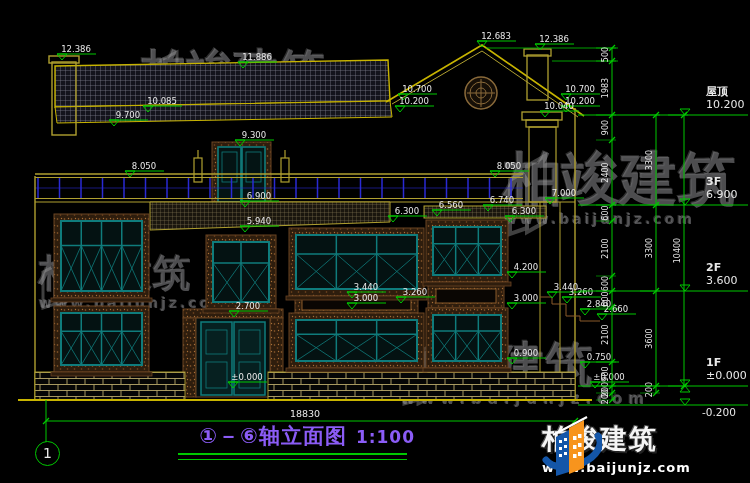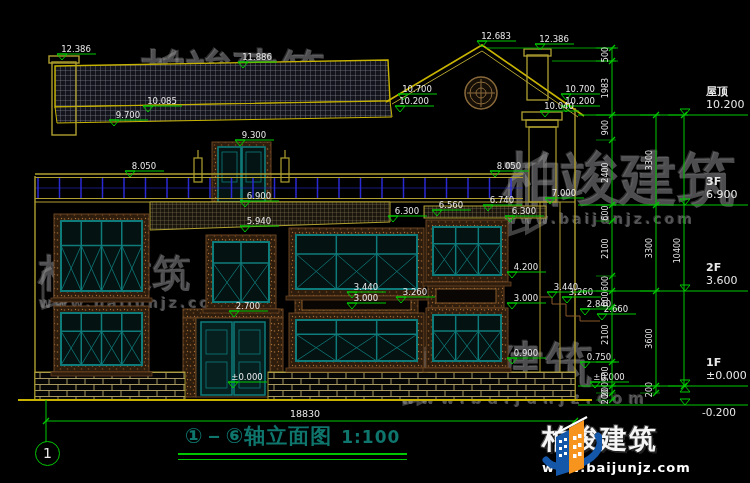--- a/index.html
+++ b/index.html
@@ -5,21 +5,21 @@
   html,body{margin:0;padding:0;background:#000;}
   #stage{position:relative;width:750px;height:483px;background:#000;overflow:hidden;
          font-family:"DejaVu Sans",sans-serif;}
   svg{position:absolute;left:0;top:0;}
   .wm{position:absolute;color:rgba(145,145,150,.52);font-weight:bold;line-height:1;
       text-shadow:1px 1px 1px rgba(0,0,0,.9),-1px -1px 0 rgba(255,255,255,.18);
       white-space:nowrap;pointer-events:none;}
   .wm .cn{display:block;}
   .wm .url{display:block;letter-spacing:3px;margin-top:4px;}
   .wm-glyph{opacity:.5;}
-  #title-block{position:absolute;left:170px;top:422px;width:245px;text-align:center;color:#0f766e;}
+  #title-block{position:absolute;left:170px;top:422px;width:245px;text-align:right;color:#8b5cf6;}
   #title-line{font-size:21px;font-weight:bold;letter-spacing:1px;}
   #title-scale{font-size:17px;margin-left:9px;}
   #title-underline{margin:3px 8px 0 8px;height:4px;border-top:2.5px solid #00c800;border-bottom:1.2px solid #00c800;}
   #axis-bubble{position:absolute;left:35px;top:441px;width:23px;height:23px;border:1.6px solid #00c800;
       border-radius:50%;color:#e8e8e8;font-size:14px;text-align:center;line-height:23px;}
   #brand-logo{position:absolute;left:538px;top:414px;width:212px;height:68px;display:flex;align-items:center;}
   #brand-text{margin-left:4px;}
   #brand-name{color:#f5f5f5;font-size:27px;font-weight:bold;letter-spacing:2px;
       text-shadow:2px 2px 0 #222,-1px -1px 0 #555,1px -1px 0 #333,-1px 1px 0 #333;}
   #brand-url{color:#fff;font-size:13px;font-weight:bold;letter-spacing:1px;margin-top:3px;

